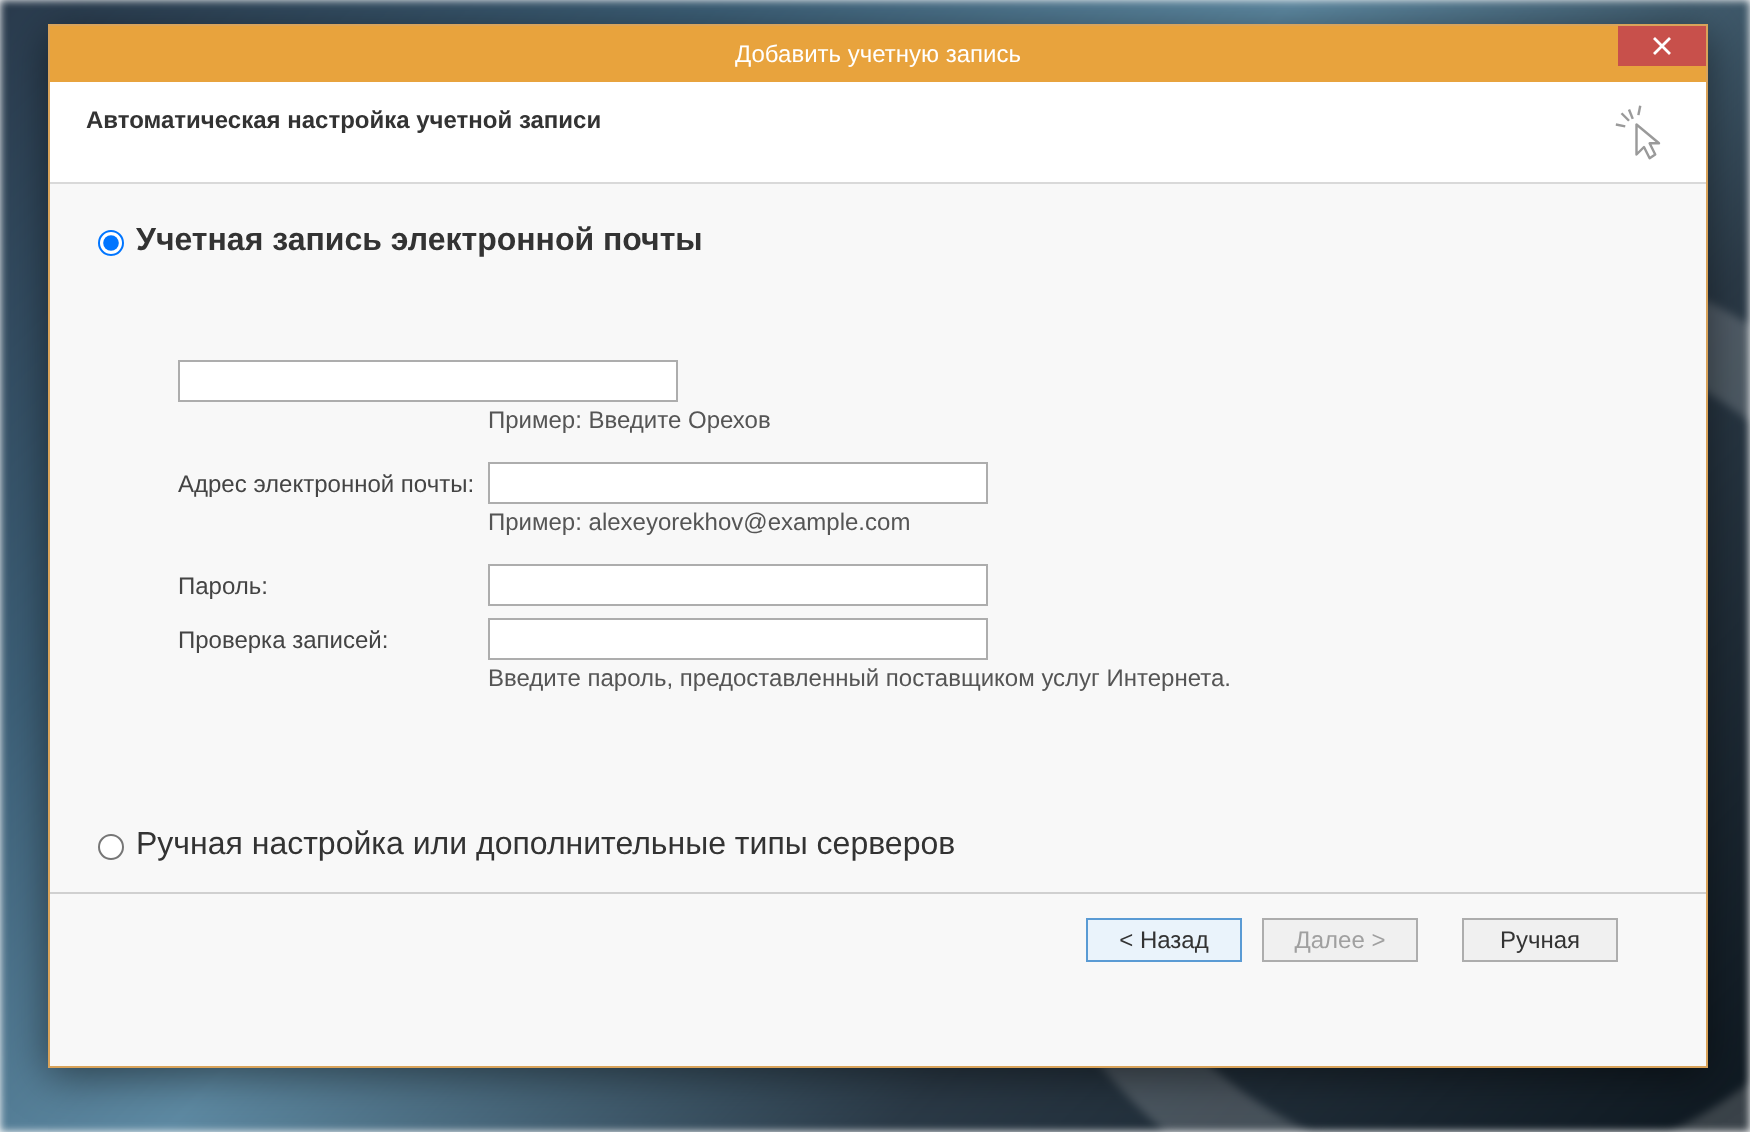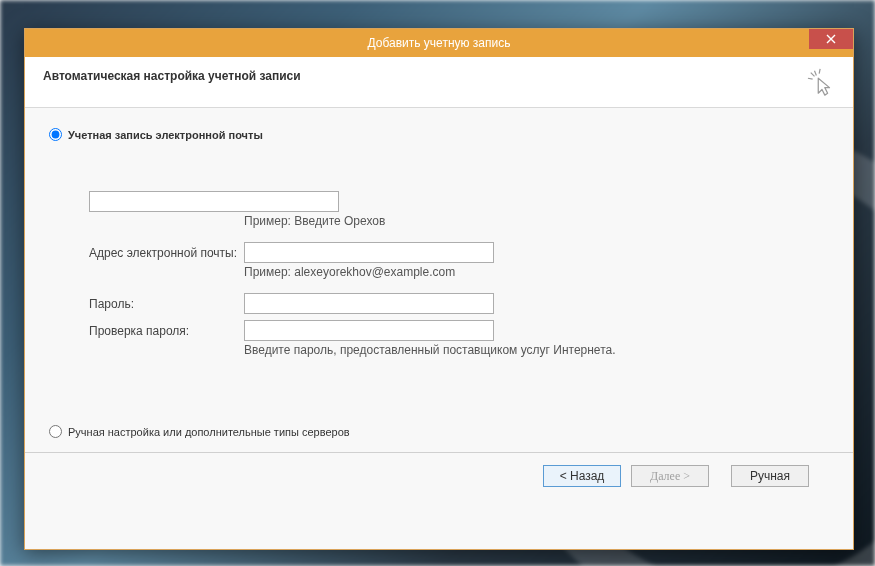--- a/index.html
+++ b/index.html
@@ -22,21 +22,21 @@
   position: absolute;
   right: -120px;
   bottom: -60px;
   width: 420px;
   height: 420px;
   border-radius: 50%;
   border: 40px solid rgba(255,255,255,.18);
 }
 .dialog {
   position: absolute;
-  top: 28px;
+  top: 12px;
   left: 24px;
   width: 828px;
   height: 520px;
   background: #fff;
   border: 1px solid #d9a35a;
   box-shadow: 0 4px 20px rgba(0,0,0,.5);
   display: flex;
   flex-direction: column;
 }
 .titlebar {
@@ -97,21 +97,21 @@
 }
 .radio-row {
   display: flex;
   align-items: center;
   margin-bottom: 4px;
 }
 .radio-row input[type=radio] {
   margin: 0 6px 0 0;
 }
 .radio-row label {
-  font-size: 11px;
+  font-size: 16px;
 }
 .radio-row.selected label { font-weight: bold; }
 .form-group {
   margin: 50px 0 0 40px;
 }
 .field-row {
   display: flex;
   align-items: center;
   margin-bottom: 2px;
 }
@@ -159,21 +159,20 @@
   cursor: pointer;
   padding: 0 14px;
 }
 .btn.default {
   border: 1px solid #5a9bd4;
   background: #eaf3fb;
 }
 .btn.disabled {
   color: #a0a0a0;
   cursor: default;
-  font-family: Liberation Serif, serif;
 }
 </style>
 </head>
 <body>
 
 <div class="backdrop"></div>
 
 <div class="dialog">
   <div class="titlebar">
     <span class="titlebar-title">Добавить учетную запись</span>
@@ -217,21 +216,21 @@
         <span class="field-label">Адрес электронной почты:</span>
         <input class="field-input" type="text" value="" style="">
       </div>
       <div class="hint-row">Пример: alexeyorekhov@example.com</div>
 
       <div class="field-row" style="margin-bottom:6px;">
         <span class="field-label">Пароль:</span>
         <input class="field-input" type="password" value="" style="">
       </div>
       <div class="field-row">
-        <span class="field-label">Проверка пароля:</span>
+        <span class="field-label">Проверка записей:</span>
         <input class="field-input" type="password" value="" style="">
       </div>
       <div class="hint-row" style="margin-bottom:0;">Введите пароль, предоставленный поставщиком услуг Интернета.</div>
     </div>
 
     <div class="radio-row manual-row">
       <input type="radio" name="acct" style="">
       <label>Ручная настройка или дополнительные типы серверов</label>
     </div>
 

